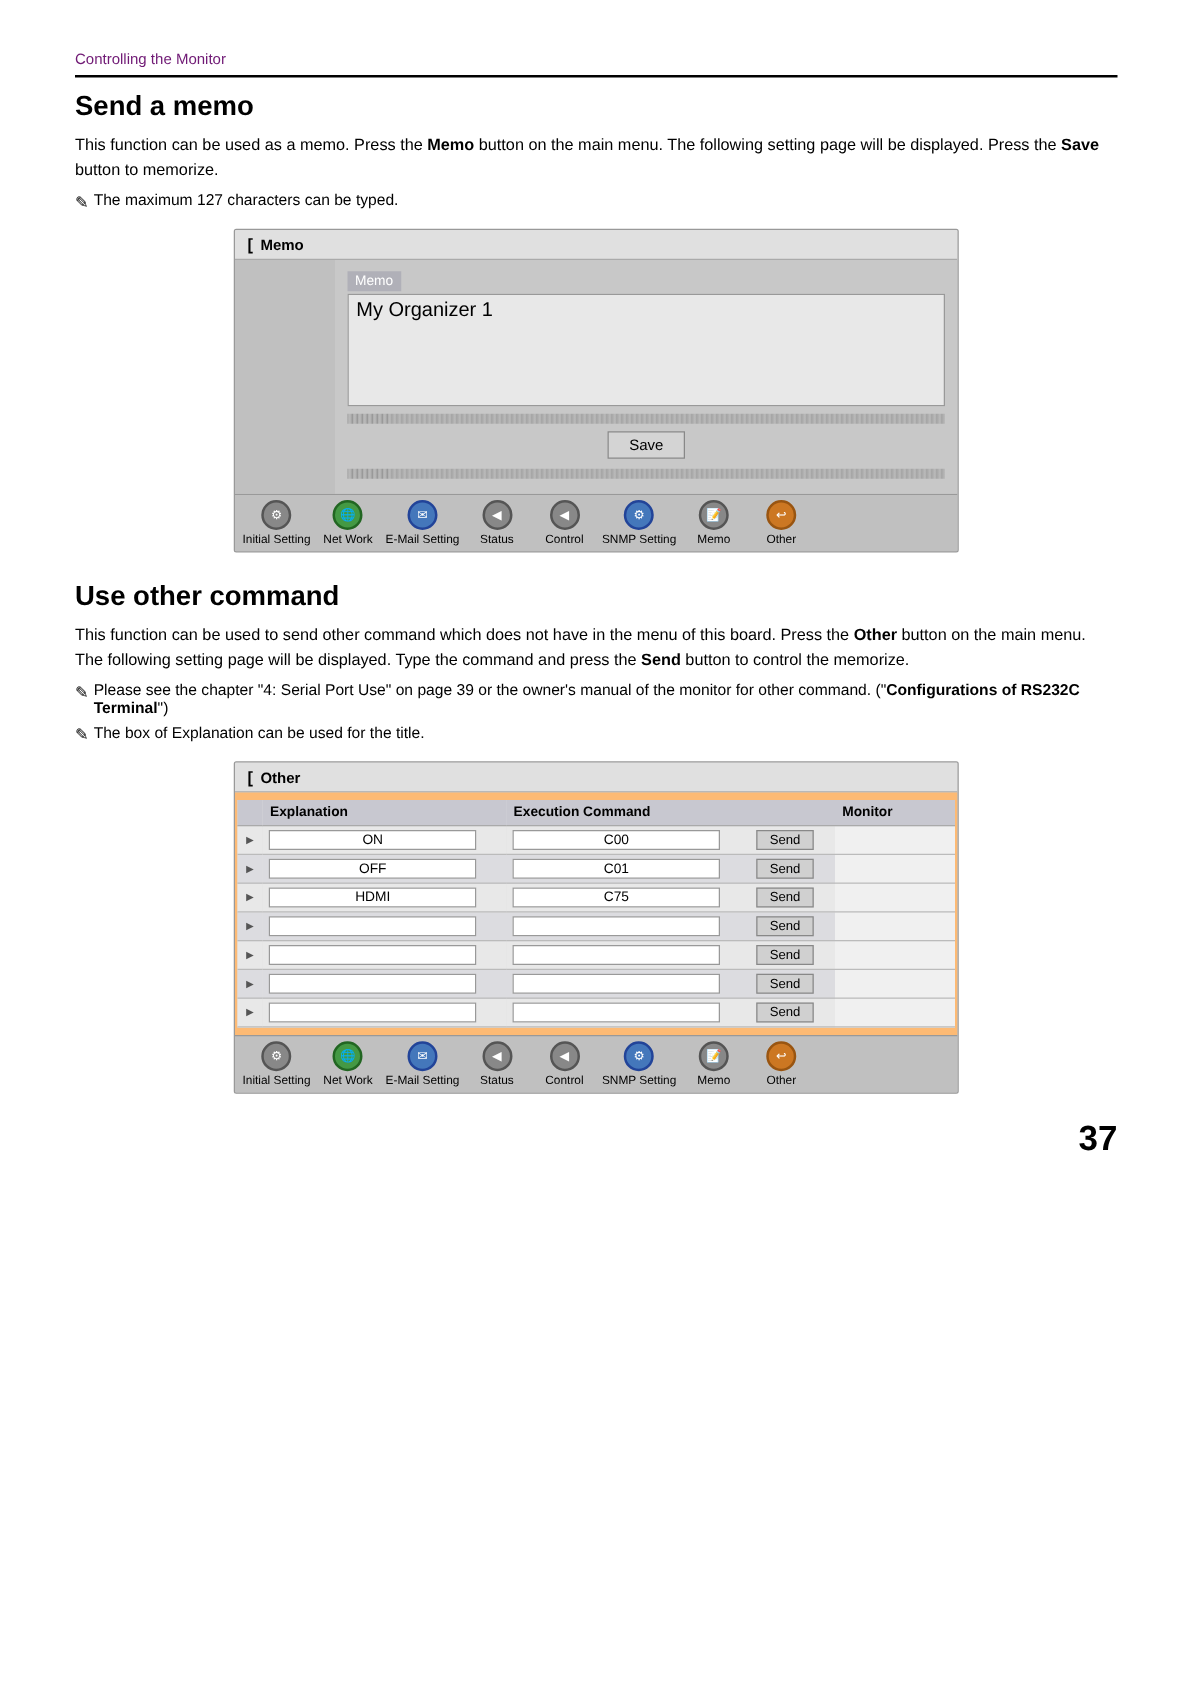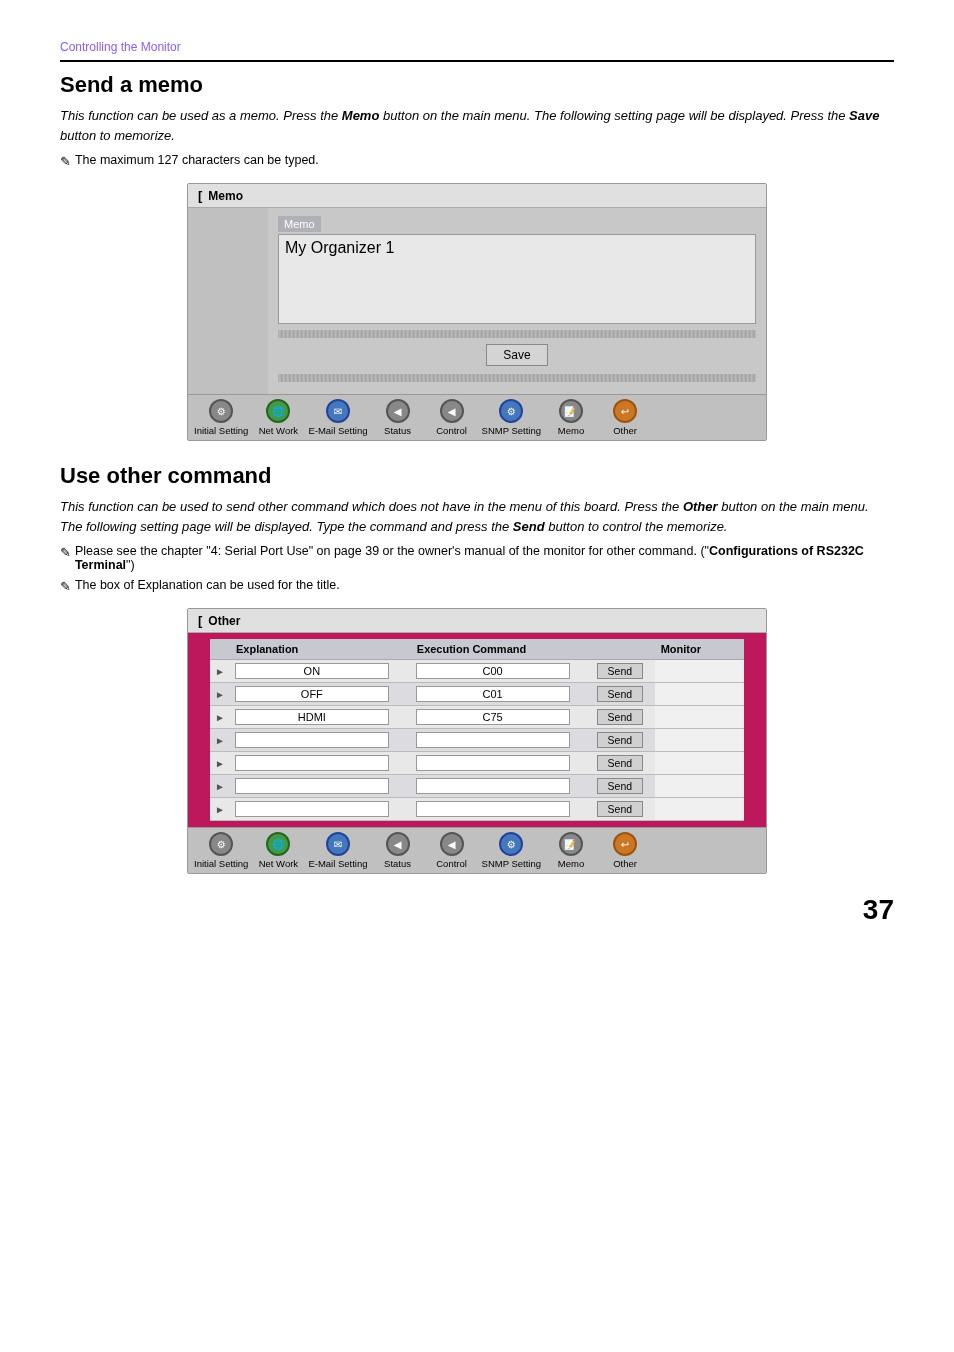--- a/index.html
+++ b/index.html
@@ -8,41 +8,40 @@
       font-size: 13px;
       background: #fff;
       color: #000;
       width: 954px;
       min-height: 1352px;
       padding: 40px 60px;
     }
 
     .page-header {
       font-size: 12px;
-      color: #8b5cf6;
+      color: #701a75;
       margin-bottom: 6px;
     }
 
     .section-divider {
       border: none;
       border-top: 2px solid #000;
       margin-bottom: 10px;
     }
 
     .section-title {
       font-size: 22px;
       font-weight: bold;
       margin-bottom: 8px;
     }
 
     .section-body {
       font-size: 13px;
       line-height: 1.5;
       margin-bottom: 8px;
-      font-style: italic;
     }
 
     .note {
       font-size: 12.5px;
       margin-bottom: 6px;
       display: flex;
       align-items: flex-start;
       gap: 4px;
     }
 
@@ -339,21 +338,21 @@
     <span class="note-icon">✎</span>
     <span>The box of Explanation can be used for the title.</span>
   </div>
 </div>
 
 <div class="ui-box" style="margin-top:14px;">
   <div class="ui-titlebar">
     <span class="ui-titlebar-bracket">[</span>
     <span>Other</span>
   </div>
-  <div style="background:#be185d; padding:6px 22px;">
+  <div style="background:#fdba74; padding:6px 2px;">
     <table class="other-table">
       <thead>
         <tr>
           <th style="width:20px;"></th>
           <th>Explanation</th>
           <th>Execution Command</th>
           <th></th>
           <th>Monitor</th>
         </tr>
       </thead>

